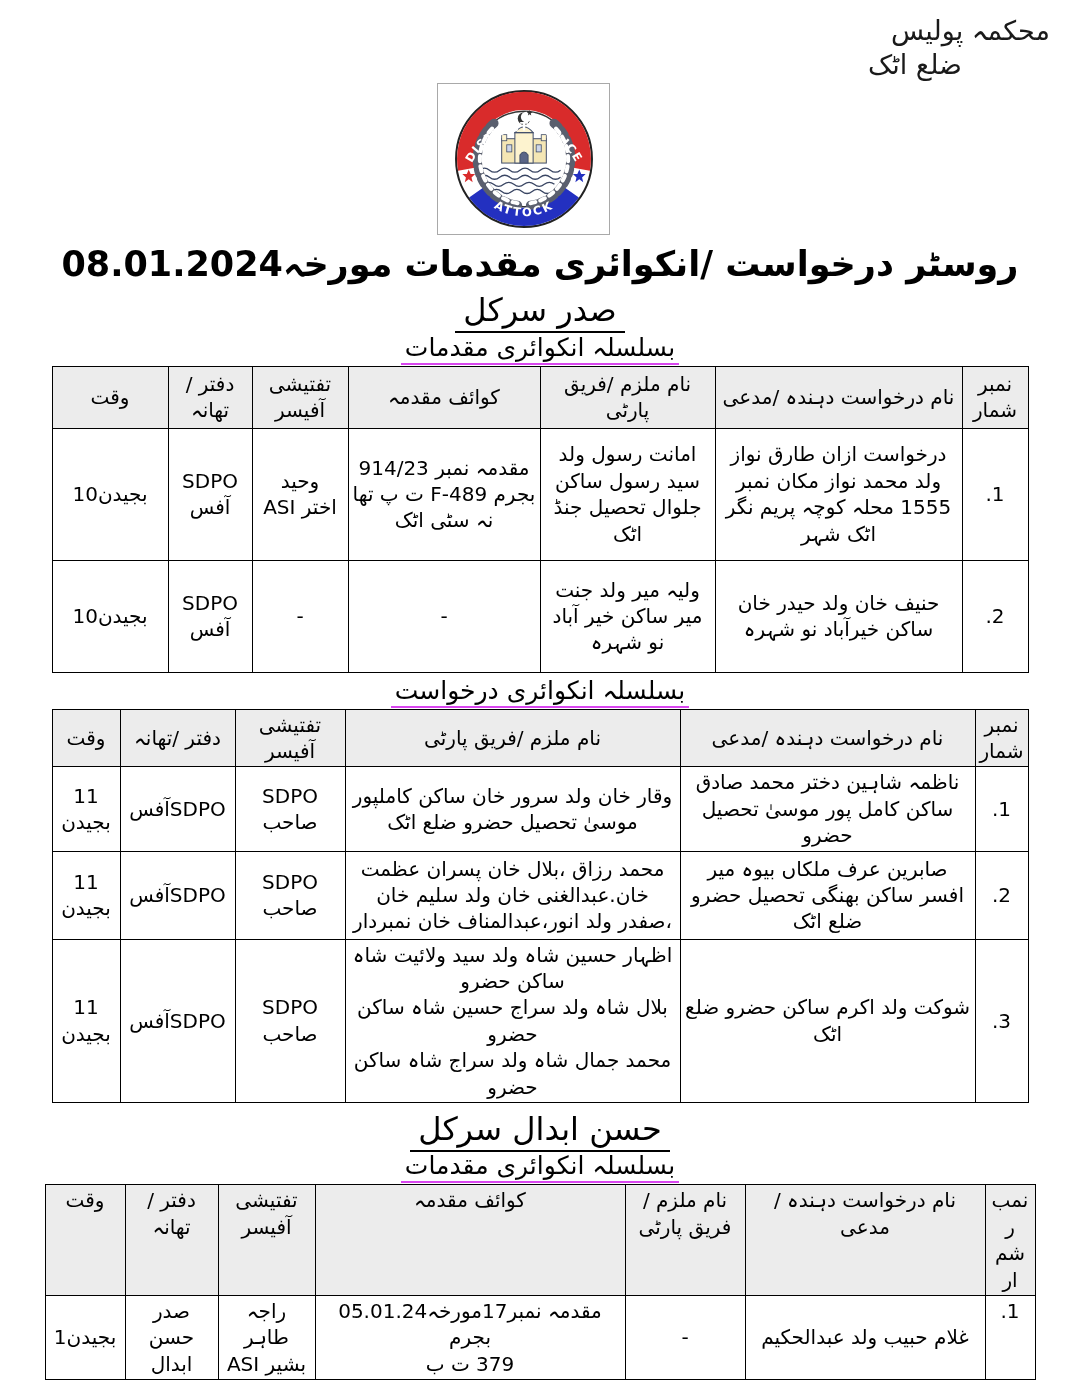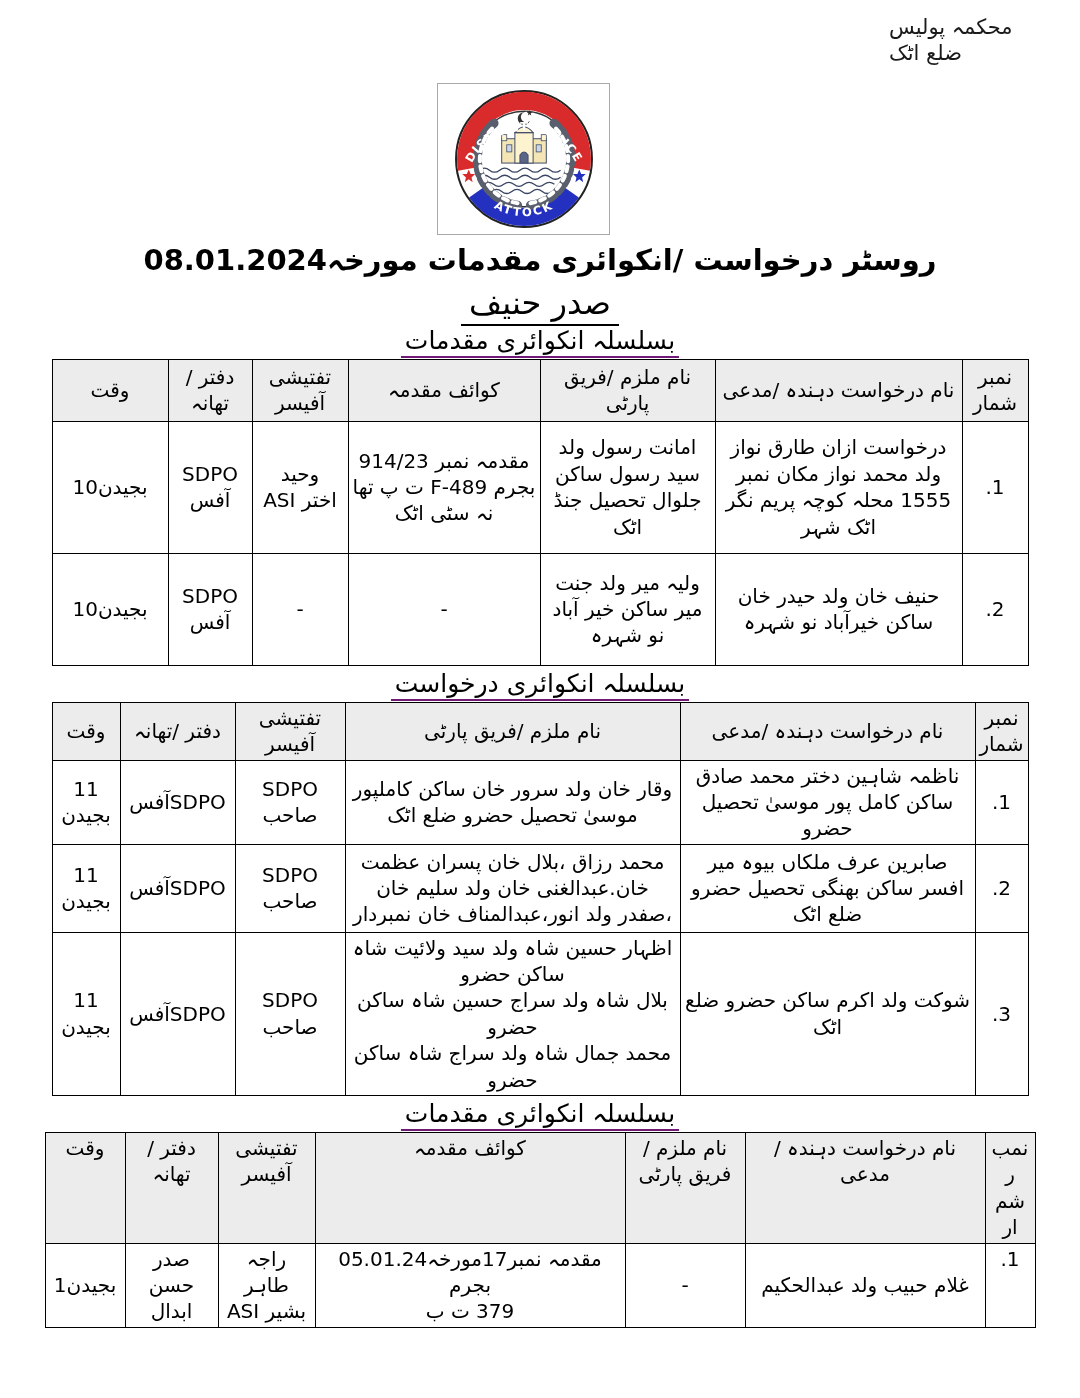--- a/index.html
+++ b/index.html
@@ -2,38 +2,38 @@
 <html lang="ur"><head>
 <meta charset="utf-8">
 <style>
   * { box-sizing: border-box; }
   html,body { margin:0; padding:0; }
   body {
     width:1080px; height:1398px; background:#ffffff; color:#000;
     font-family:"DejaVu Sans", sans-serif; overflow:hidden; position:relative;
   }
   .letterhead {
-    position:absolute; top:14px; right:30px; direction:rtl; text-align:left;
-    font-size:21px; line-height:1.25; color:#1a1a1a;
+    position:absolute; top:14px; right:30px; direction:rtl; text-align:right;
+    font-size:27px; line-height:1.25; color:#1a1a1a;
   }
   .letterhead .lh-district { margin-right:88px; }
   .logo-box {
     position:absolute; left:437px; top:83px; width:173px; height:152px;
     border:1px solid #a9a9a9; display:flex; align-items:center; justify-content:center;
     background:#fff;
   }
   .content { position:absolute; top:244px; left:0; width:100%; }
   h1.title {
-    margin:0; font-size:29px; font-weight:bold; text-align:center; direction:rtl;
+    margin:0; font-size:35px; font-weight:bold; text-align:center; direction:rtl;
     line-height:1.15; white-space:nowrap;
   }
   .sec-title { margin:7px 0 0; font-size:32px; text-align:center; direction:rtl; line-height:1.2; }
   .sec-title span { border-bottom:2px solid #000; padding:0 8px 2px; }
   .sec-sub { margin:3px 0 3px; font-size:25px; text-align:center; direction:rtl; line-height:1.2; }
-  .sec-sub span { border-bottom:2px solid #701a75; padding:16px 4px 1px; }
+  .sec-sub span { border-bottom:2px solid #d946ef; padding:16px 4px 1px; }
   table { border-collapse:collapse; margin:2px auto 2px; direction:rtl; table-layout:fixed; }
   td {
     border:1.6px solid #000; font-size:20px; text-align:center; vertical-align:middle;
     padding:2px 4px; white-space:pre-line; line-height:1.32; overflow:hidden;
   }
   tr.hdr td { background:#ececec; }
   td.ltr { direction:ltr;margin-left:32px; }
   tr.rh52 td{height:52px} tr.rh62 td{height:62px} tr.rh70 td{height:70px}
   tr.rh74 td{height:74px} tr.rh88 td{height:88px} tr.rh104 td{height:104px}
   tr.rh112 td{height:112px} tr.rh132 td{height:132px} tr.rh140 td{height:140px}
@@ -101,21 +101,21 @@
         <textPath href="#arcBot" startOffset="50%" text-anchor="middle">ATTOCK</textPath>
       </text>
     </svg>
   </div>
 
   <div class="content">
 
     <h1 class="title">روسٹر درخواست /انکوائری مقدمات مورخہ08.01.2024</h1>
 
     <div class="sec-title">
-      <span>صدر حنیف</span>
+      <span>صدر سرکل</span>
     </div>
     <div class="sec-sub">
       <span>بسلسلہ انکوائری مقدمات</span>
     </div>
     <table class="t1" style="width:976px">
       <colgroup>
         <col style="width:66px">
           <col style="width:247px">
           <col style="width:175px">
         <col style="width:192px">
@@ -200,20 +200,23 @@
           <td>اظہار حسین شاہ ولد سید ولائیت شاہ ساکن حضرو
 بلال شاہ ولد سراج حسین شاہ ساکن حضرو
 محمد جمال شاہ ولد سراج شاہ ساکن حضرو</td>
           <td>SDPO صاحب</td>
           <td>SDPOآفس</td>
           <td class="ltr">11 بجیدن</td>
         </tr>
       </tbody>
     </table>
 
+    <div class="sec-title">
+      <span>حسن ابدال   سرکل</span>
+    </div>
     <div class="sec-sub">
       <span>بسلسلہ انکوائری  مقدمات</span>
     </div>
     <table class="t3" style="width:990px">
       <colgroup>
         <col style="width:50px">
           <col style="width:240px">
           <col style="width:120px">
         <col style="width:310px">
           <col style="width:97px">

